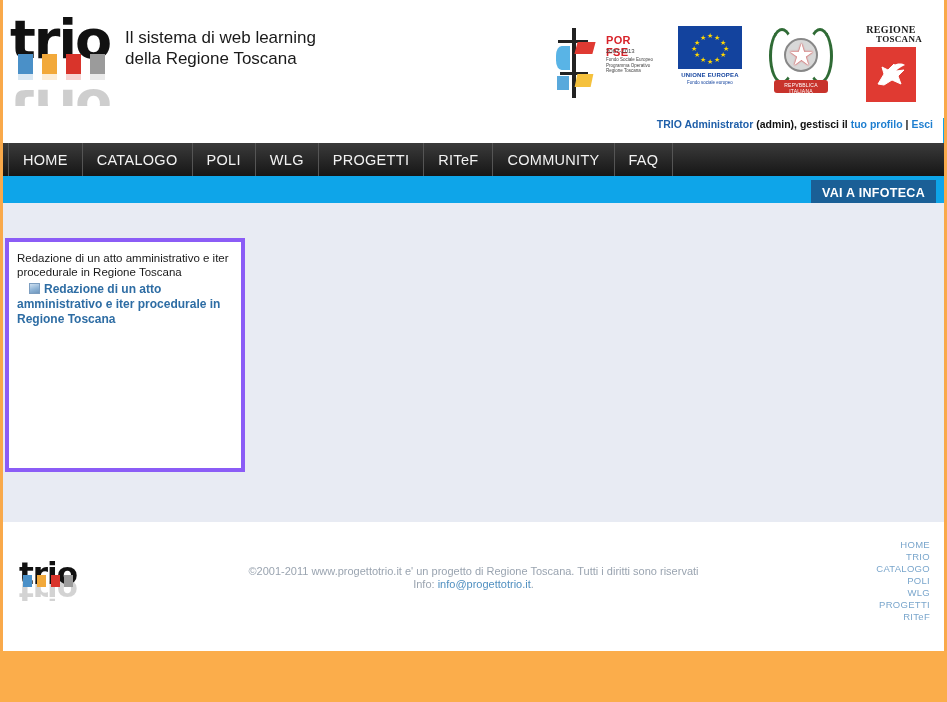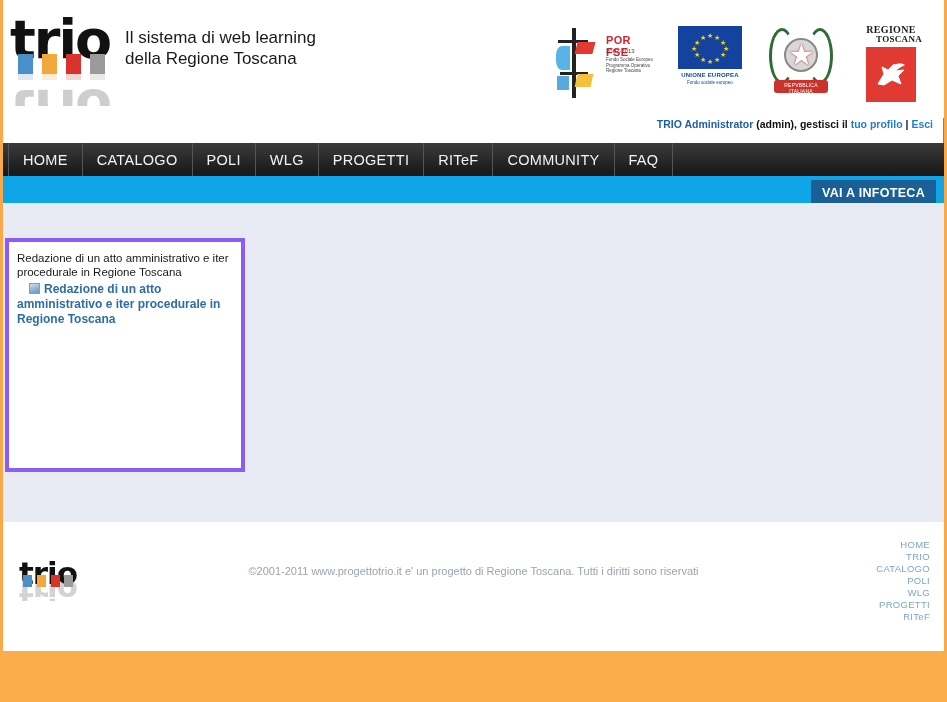--- a/index.html
+++ b/index.html
@@ -353,20 +353,21 @@
         <span class="logo-text">trio</span>
         <span class="logo-sq b"></span>
         <span class="logo-sq o"></span>
         <span class="logo-sq r"></span>
         <span class="logo-sq g"></span>
       </div>
     </div>
 
     <div class="footer-copy">
       <div>©2001-2011 www.progettotrio.it e' un progetto di Regione Toscana. Tutti i diritti sono riservati</div>
+      <div><span>Info: </span><a href="#">info@progettotrio.it</a><span>.</span></div>
     </div>
 
     <div class="footer-links">
       <a href="#">HOME</a>
       <a href="#">TRIO</a>
       <a href="#">CATALOGO</a>
       <a href="#">POLI</a>
       <a href="#">WLG</a>
       <a href="#">PROGETTI</a>
       <a href="#">RITeF</a>

